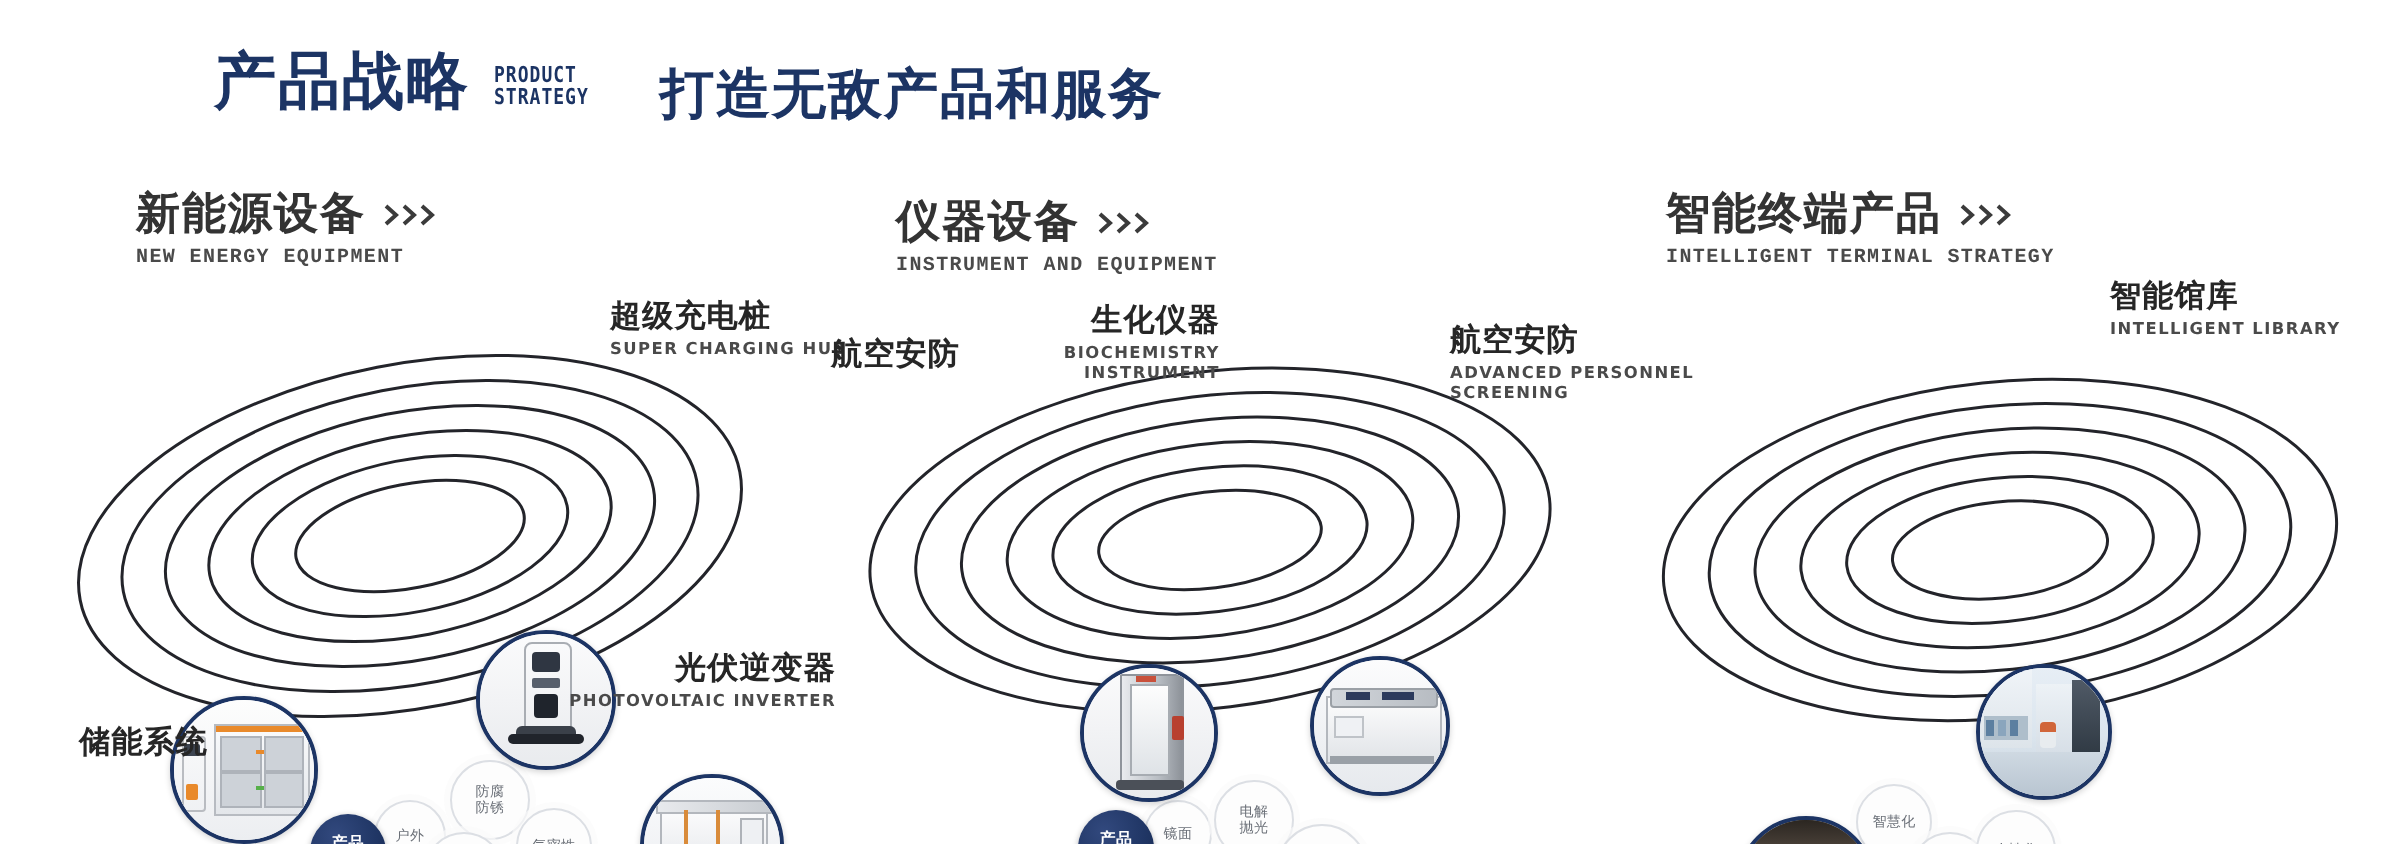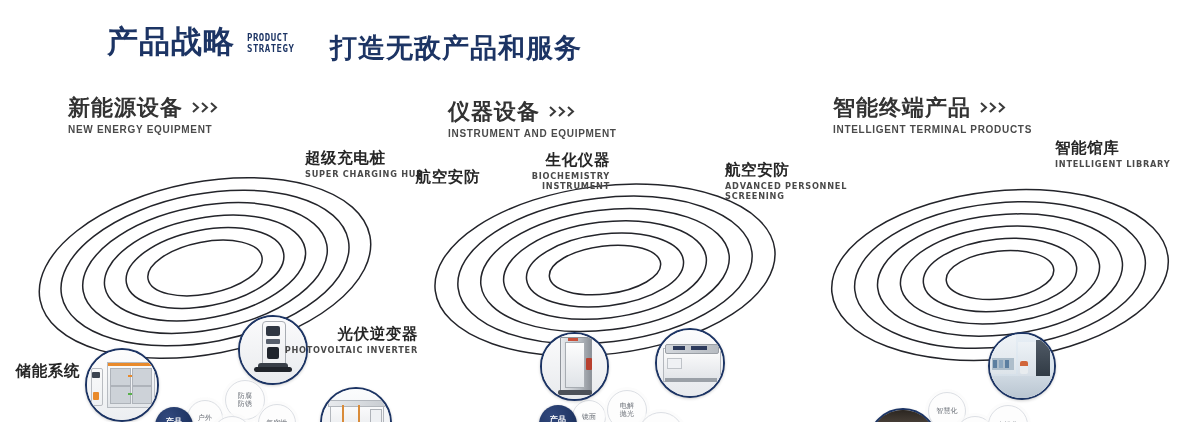--- a/index.html
+++ b/index.html
@@ -31,21 +31,21 @@
   
   .sect-title{position:absolute;}
   .sect-title .row{display:flex;align-items:center;gap:9px;}
   .sect-title .cn{
     font-size:22px;font-weight:700;color:#333;letter-spacing:1px;line-height:1.1;
     font-family:"DejaVu Sans","Liberation Sans",sans-serif;
   }
   .sect-title .chev{display:flex;gap:1px;color:#3b3b3b;font-size:13px;line-height:1;padding-bottom:2px;}
   .sect-title .en{
     font-size:10px;color:#4a4a4a;letter-spacing:.7px;margin-top:4px;font-weight:600;
-    font-family:Liberation Sans, sans-serif;
+    font-family:Liberation Mono, monospace;
   }
 
   
   .cluster{position:absolute;}
   .orbit{position:absolute;left:0;top:0;}
 
   .node{
     position:absolute;border-radius:50%;overflow:hidden;
     border:2.5px solid #1c3464;background:#f2f3f5;
     box-shadow:0 1px 3px rgba(0,0,0,.18);
@@ -127,21 +127,21 @@
     <div class="row">
       <span class="cn">智能终端产品</span>
       <span class="chev">
         <svg width="30" height="11" viewBox="0 0 30 11">
             <path d="M1 1 L6 5.5 L1 10" stroke="#3b3b3b" stroke-width="2" fill="none"></path>
             <path d="M10 1 L15 5.5 L10 10" stroke="#3b3b3b" stroke-width="2" fill="none"></path>
             <path d="M19 1 L24 5.5 L19 10" stroke="#3b3b3b" stroke-width="2" fill="none"></path>
           </svg>
       </span>
     </div>
-    <div class="en">INTELLIGENT TERMINAL PRODUCTS</div>
+    <div class="en">INTELLIGENT TERMINAL STRATEGY</div>
   </div>
 
   <div class="cluster" style="left:0px;top:150px;width:420px;height:250px;">
 
     <svg class="orbit" width="420" height="250">
       <g transform="translate(205,118) rotate(-11)" fill="none" stroke="#23242a" stroke-width="1.5">
         <ellipse rx="58" ry="26"></ellipse>
         <ellipse rx="80" ry="38"></ellipse>
         <ellipse rx="102" ry="50"></ellipse>
         <ellipse rx="124" ry="62"></ellipse>
@@ -174,21 +174,21 @@
         <div class="m-base" style="left:20px;top:12px;width:46px;height:44px;background:linear-gradient(180deg,#fafbfc,#e3e6ea);border:1px solid #b7bbc1;"></div>
         <div class="m-base" style="left:23px;top:18px;width:19px;height:16px;background:#cdd2d8;border:1px solid #aeb3ba;"></div>
         <div class="m-base" style="left:45px;top:18px;width:18px;height:16px;background:#cdd2d8;border:1px solid #aeb3ba;"></div>
         <div class="m-base" style="left:23px;top:36px;width:19px;height:16px;background:#cdd2d8;border:1px solid #aeb3ba;"></div>
         <div class="m-base" style="left:45px;top:36px;width:18px;height:16px;background:#cdd2d8;border:1px solid #aeb3ba;"></div>
         <div class="m-base" style="left:21px;top:13px;width:44px;height:3px;background:#e98a2b;"></div>
         <div class="m-base" style="left:41px;top:25px;width:4px;height:2px;background:#e98a2b;"></div>
         <div class="m-base" style="left:41px;top:43px;width:4px;height:2px;background:#57b04a;"></div>
       </div>
     </div>
-    <div class="nlabel right" style="left:0px;top:213px;width:80px;">
+    <div class="nlabel right" style="left:0px;top:213px;width:80px;padding-left:24px;">
       <div class="cn">储能系统</div>
     </div>
 
     <div class="node" style="left:238px;top:165px;width:66px;height:66px;">
       <div class="art" style="background:linear-gradient(#fbfbfc,#e9ebee);">
         <div class="m-base" style="left:22px;top:4px;width:22px;height:42px;background:linear-gradient(90deg,#f8f8f9 0%,#d7dадf 45%,#9fa4aa 100%);border-radius:4px 4px 1px 1px;border:1px solid #a9adb3;"></div>
         <div class="m-base" style="left:26px;top:9px;width:14px;height:10px;background:#2f3642;border-radius:2px;"></div>
         <div class="m-base" style="left:26px;top:22px;width:14px;height:5px;background:#575f6c;border-radius:1px;"></div>
         <div class="m-base" style="left:27px;top:30px;width:12px;height:12px;background:#1f242c;border-radius:2px;"></div>
         <div class="m-base" style="left:18px;top:46px;width:30px;height:8px;background:#3a4049;border-radius:3px;"></div>

